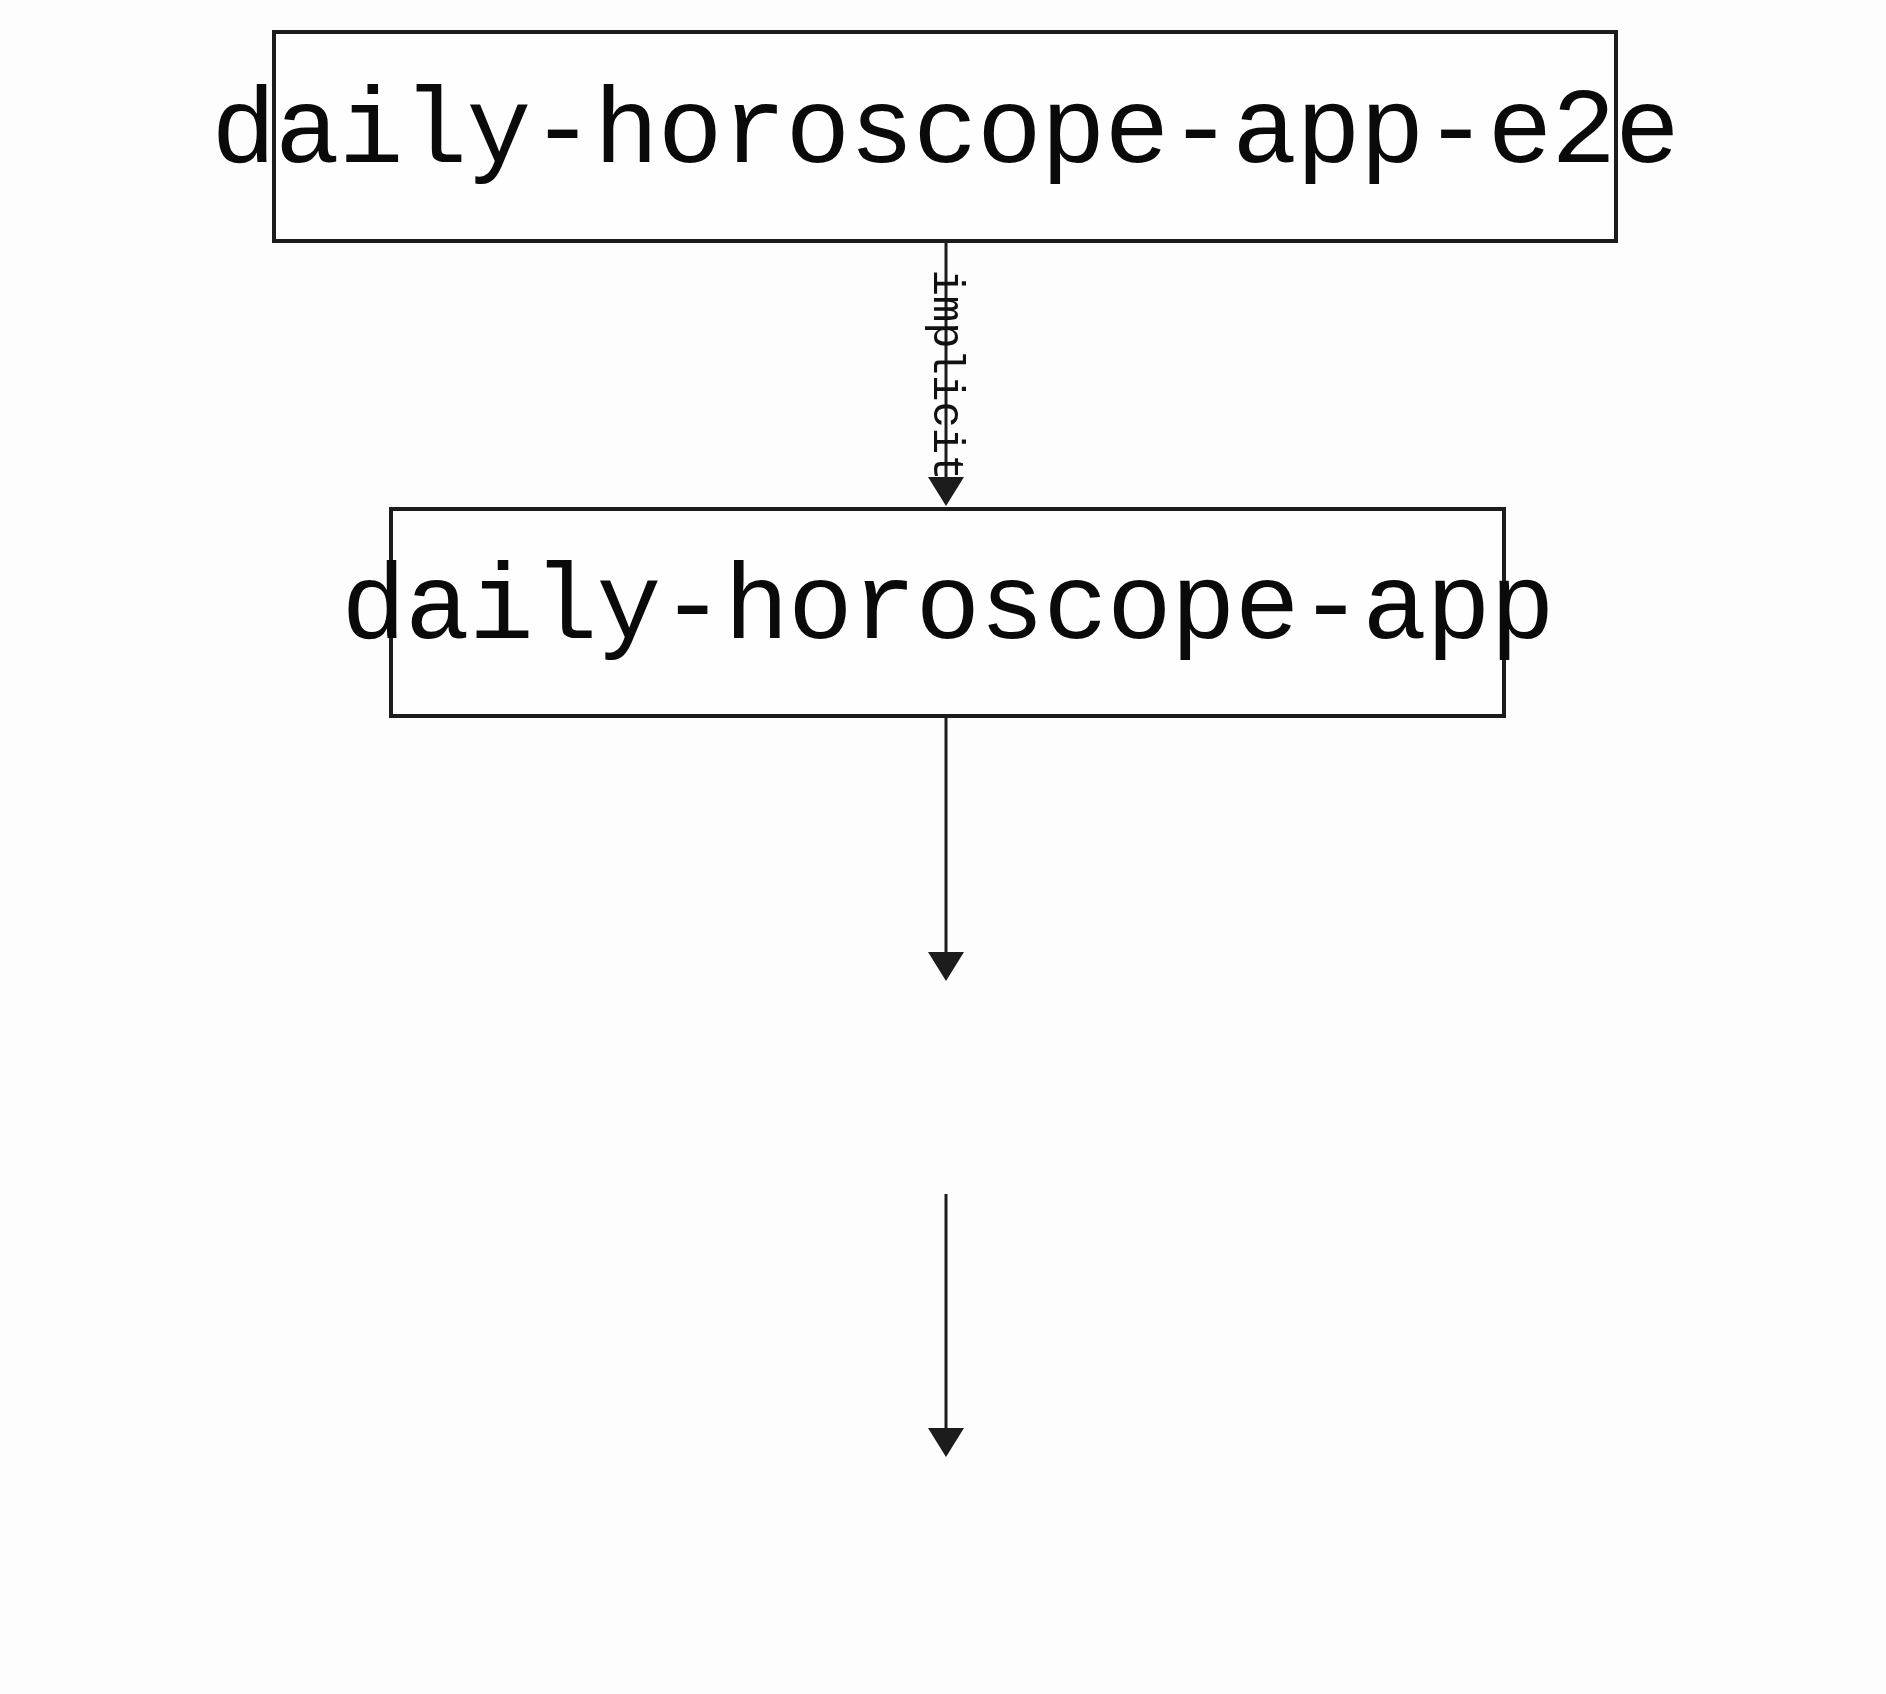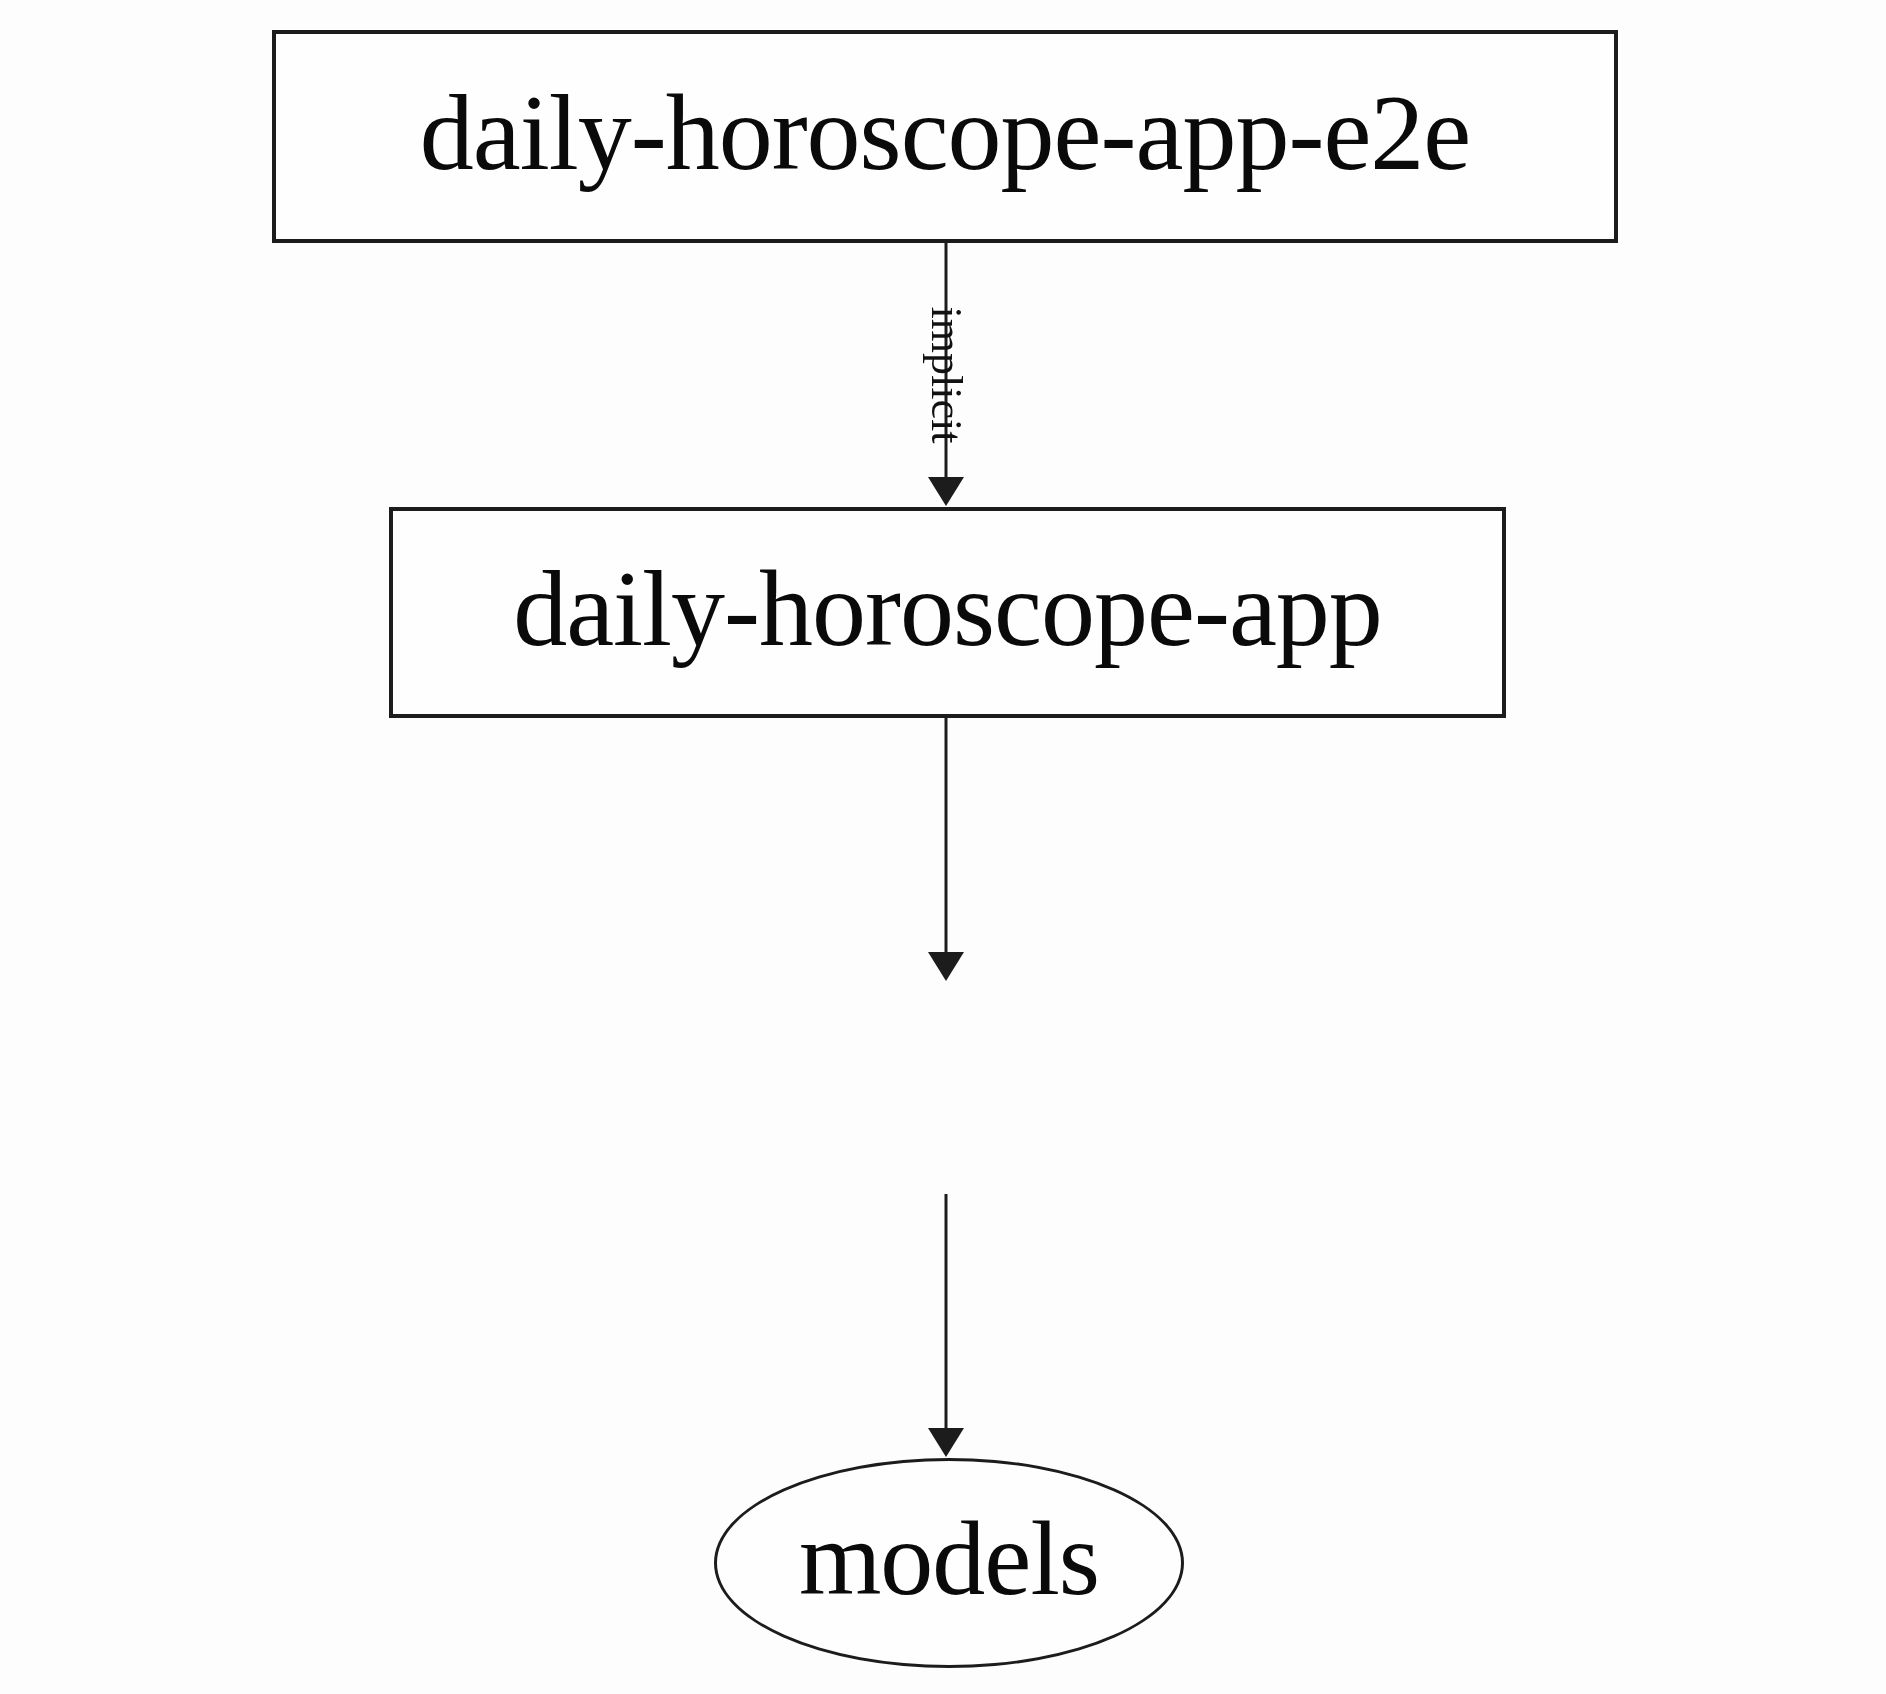--- a/index.html
+++ b/index.html
@@ -5,21 +5,21 @@
   html, body {
     margin: 0;
     padding: 0;
     background: #fdfdfd;
   }
   .canvas {
     position: relative;
     width: 1886px;
     height: 1694px;
     background: #fdfdfd;
-    font-family: Liberation Serif, serif;
+    font-family: Liberation Mono, monospace;
     color: #0a0a0a;
     overflow: hidden;
   }
   .edges-svg {
     position: absolute;
     left: 0;
     top: 0;
     width: 1886px;
     height: 1694px;
     pointer-events: none;
@@ -86,17 +86,14 @@
     <span class="node-label">daily-horoscope-app-e2e</span>
   </div>
 
   <div class="edge-label">implicit</div>
 
   <div class="node rect node-2">
     <span class="node-label">daily-horoscope-app</span>
   </div>
 
 
-  <div class="node ellipse node-4">
-    <span class="node-label">models</span>
-  </div>
 
 </div>
 
 </body></html>

